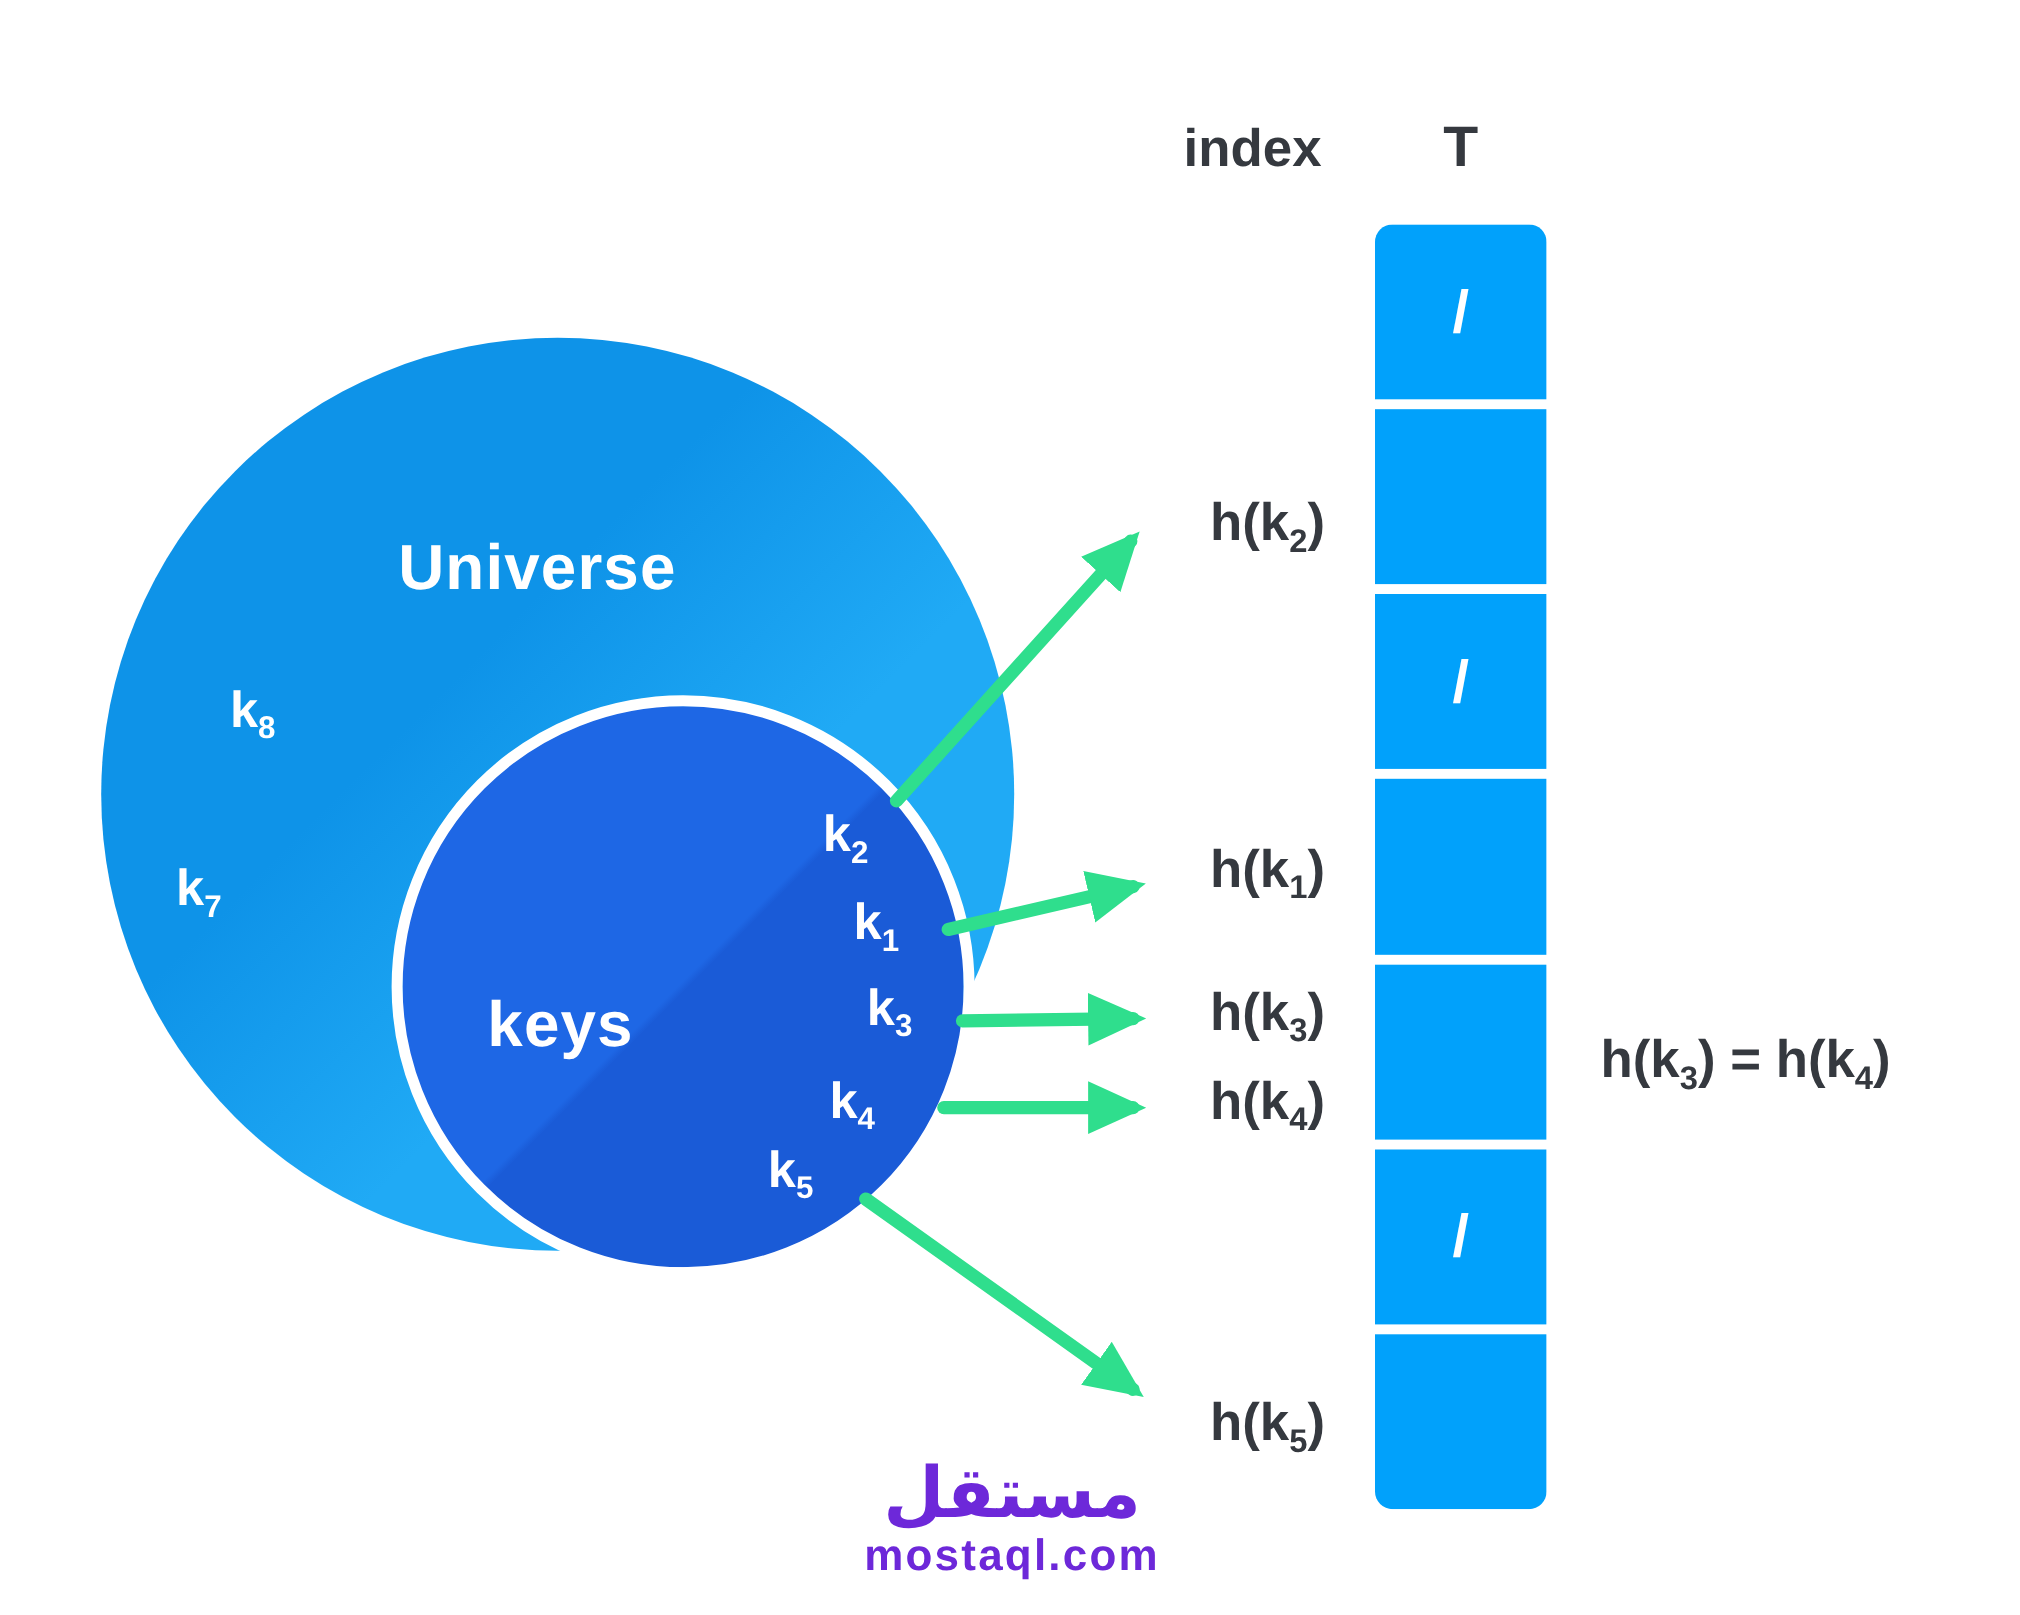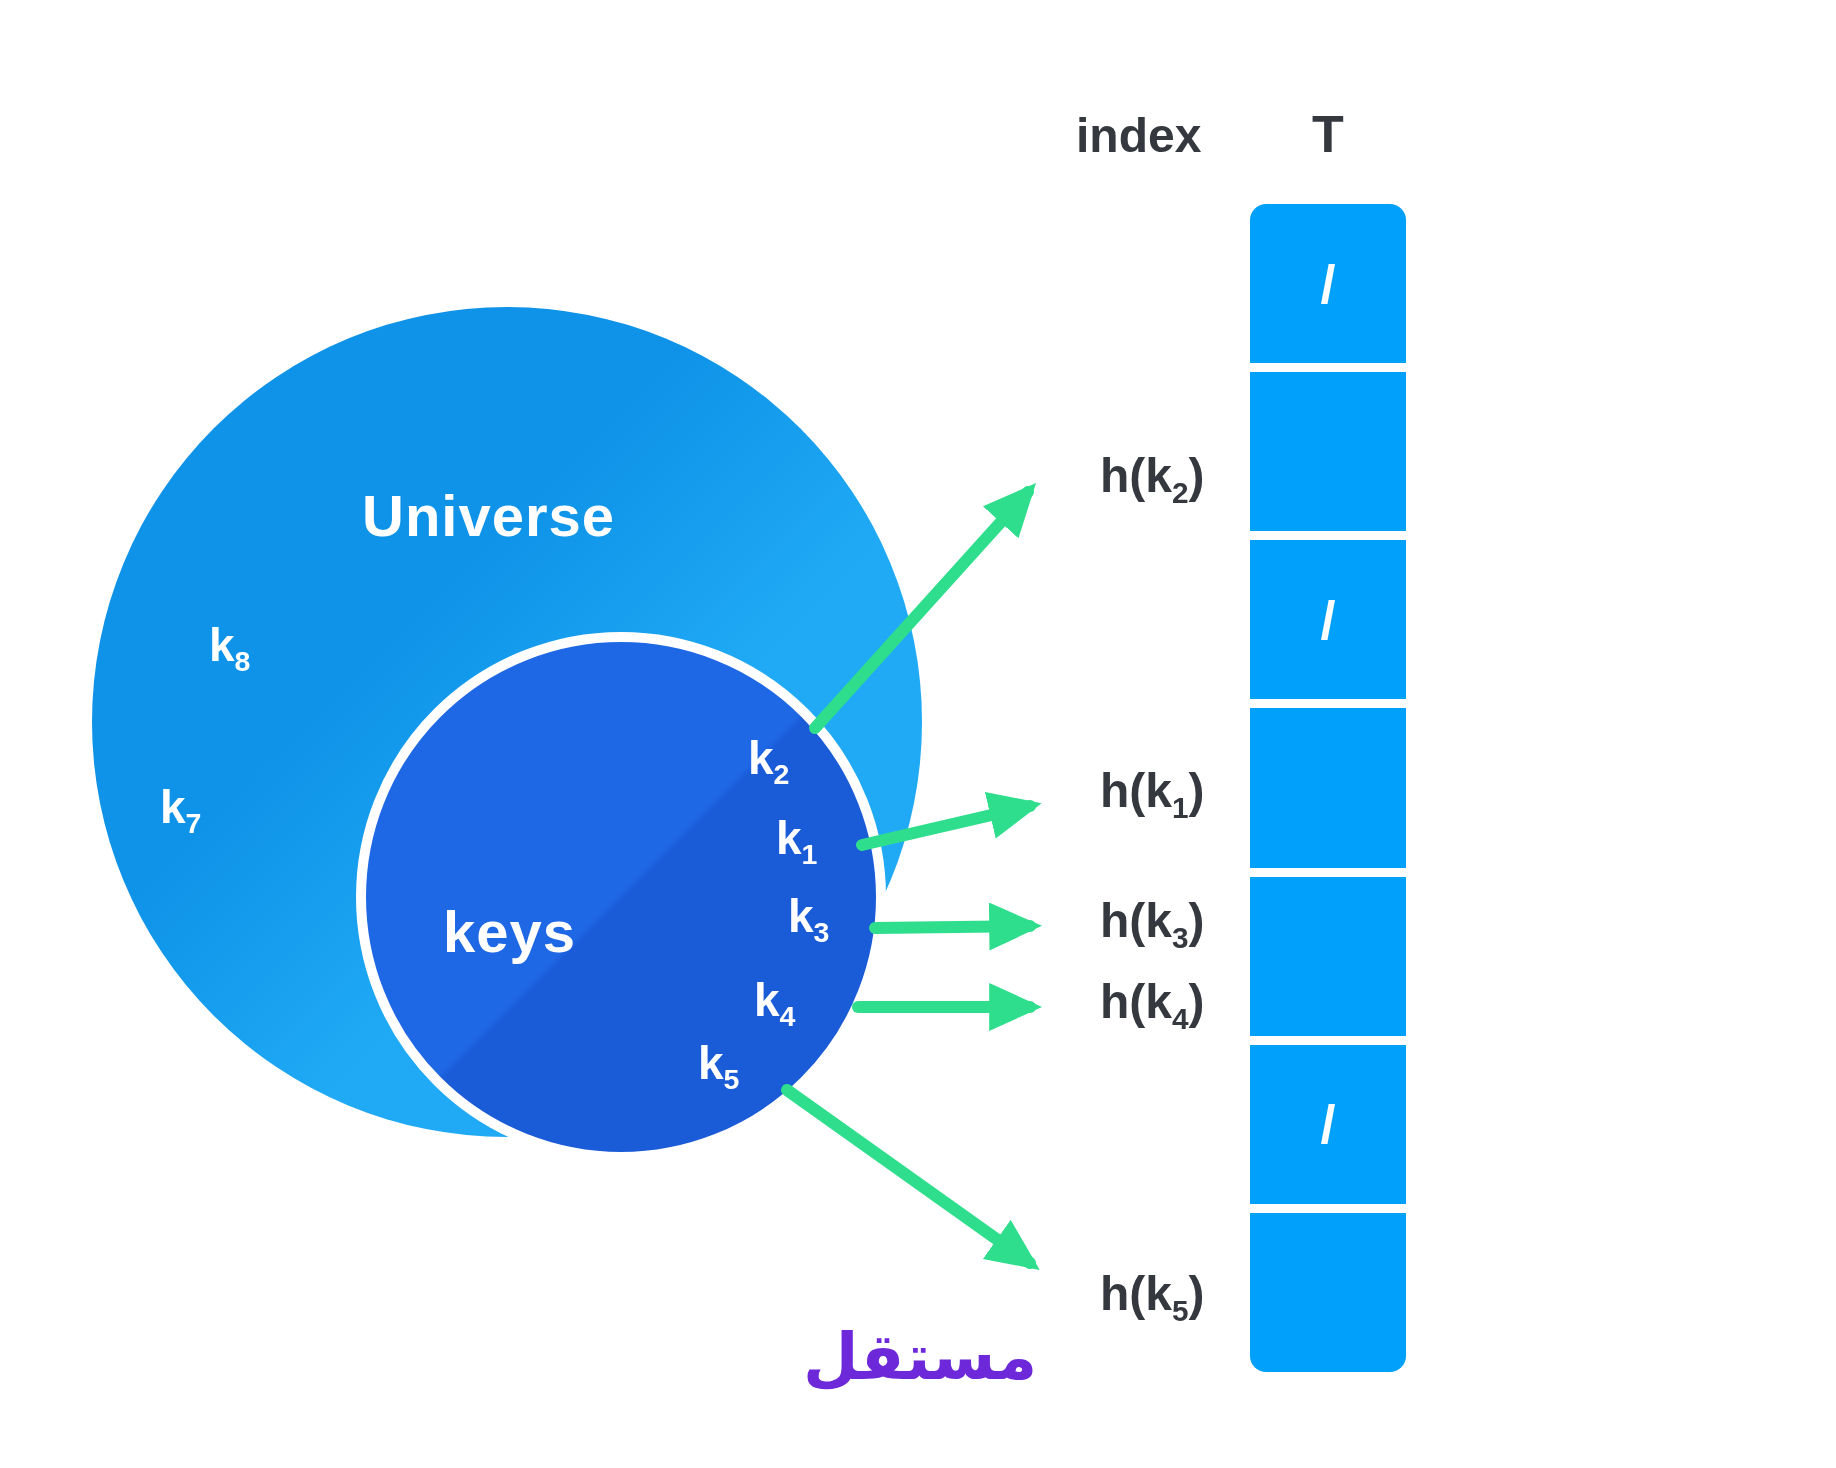--- a/index.html
+++ b/index.html
@@ -142,18 +142,22 @@
   <div class="hash-column">
     <div class="slot">/</div>
     <div class="slot"></div>
     <div class="slot">/</div>
     <div class="slot"></div>
     <div class="slot"></div>
     <div class="slot">/</div>
     <div class="slot"></div>
   </div>
 
+  <div class="collision">
+    <span>h(k</span><sub>3</sub><span>) = h(k</span><sub>4</sub><span>)</span>
+  </div>
 
   <div class="watermark">
     <div class="ar">مستقل</div>
+    <div class="domain">mostaql.com</div>
   </div>
 
 </div>
 
 </body></html>

